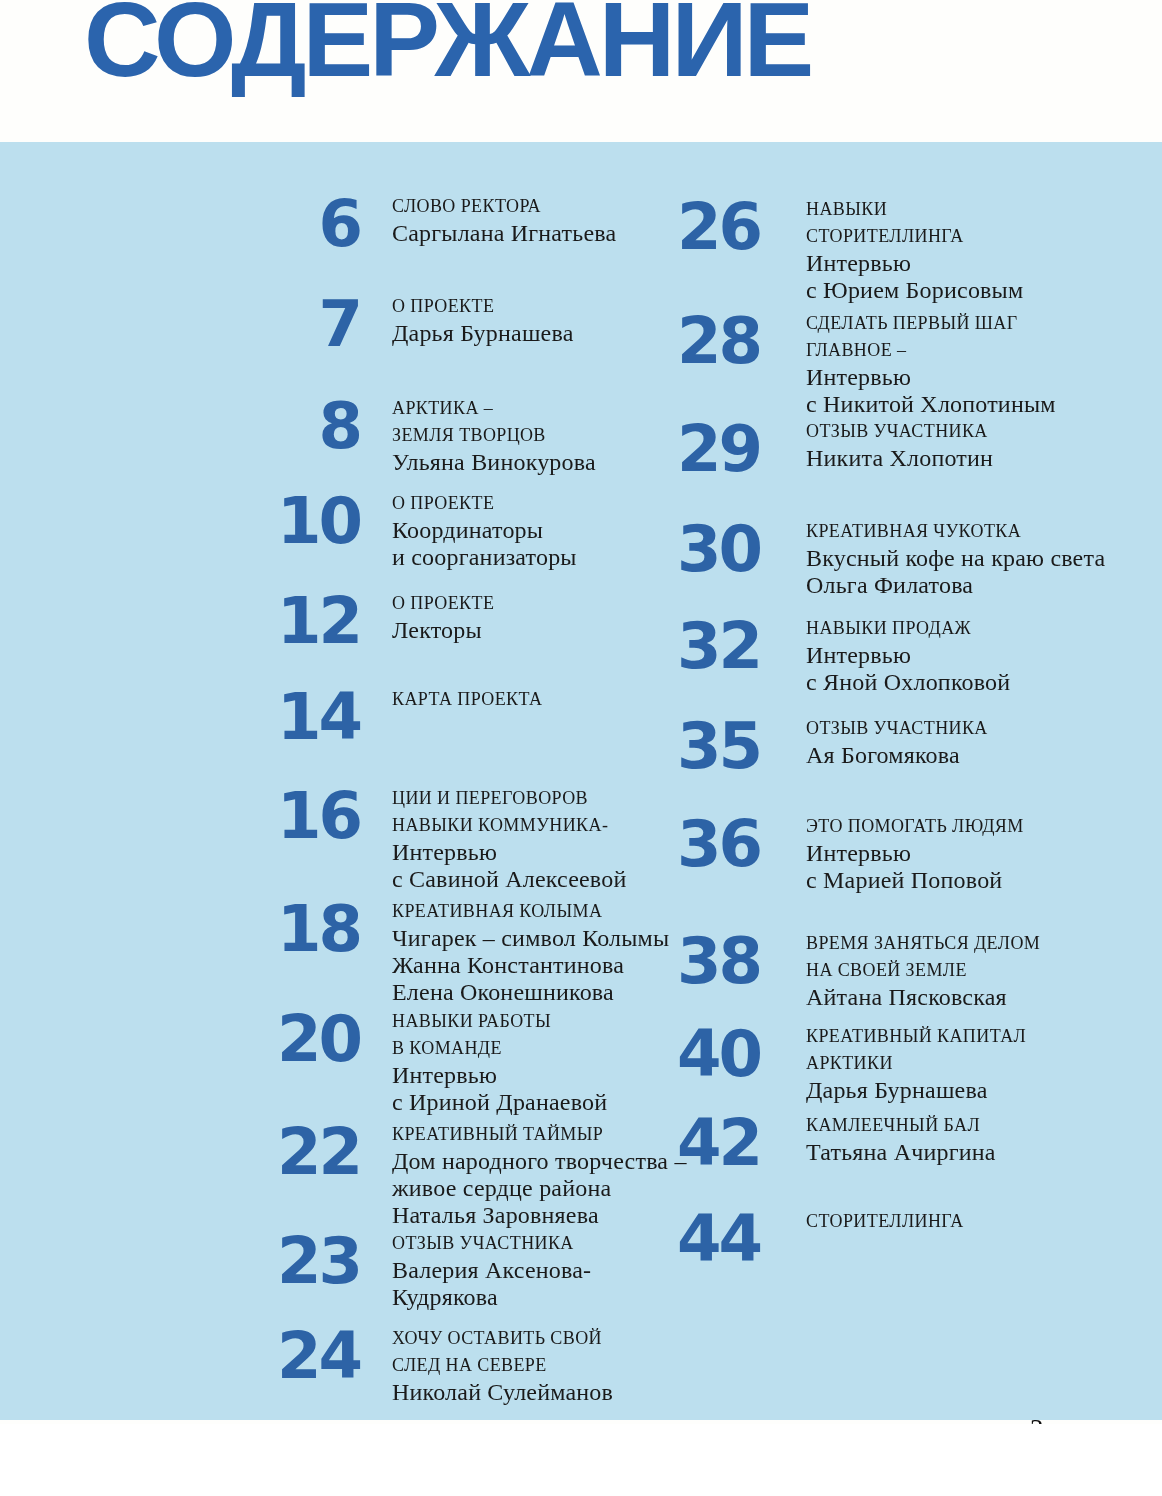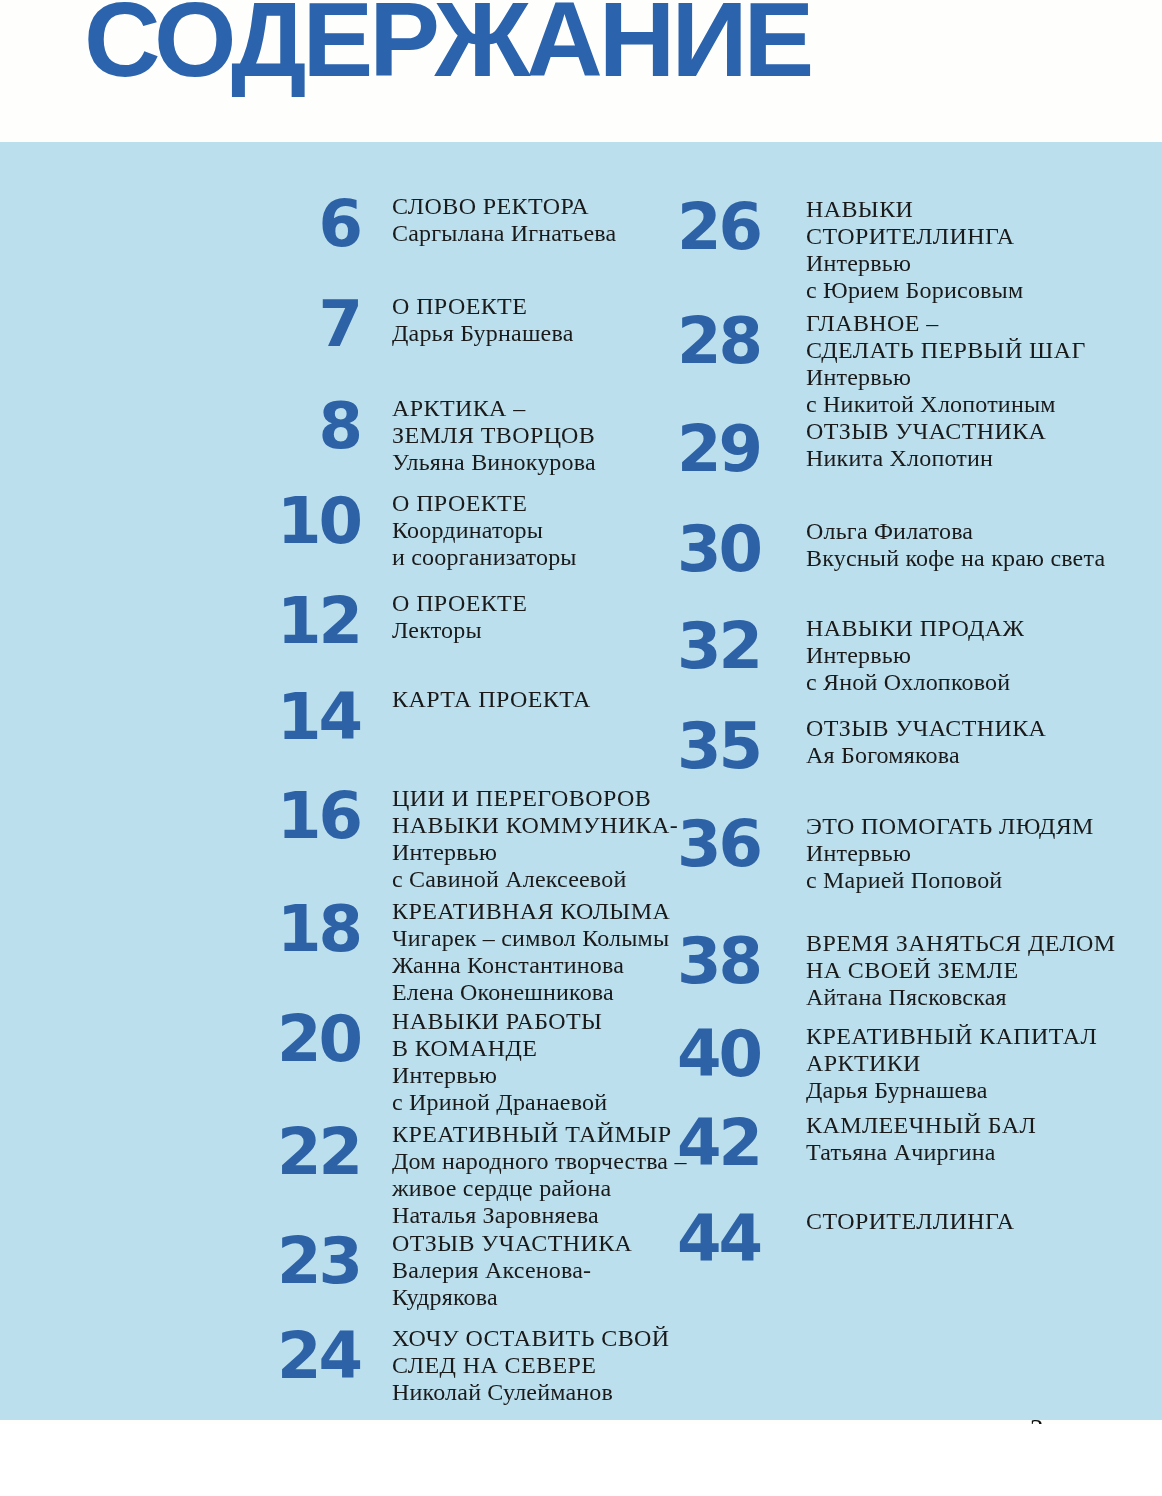--- a/index.html
+++ b/index.html
@@ -53,21 +53,21 @@
   .entry.left  .num{left:238px;width:122px;}
   .entry.right .num{left:638px;width:122px;}
   .entry .text{
     position:absolute;top:0;
     color:var(--text-dark);
     white-space:nowrap;
   }
   .entry.left  .text{left:392px;}
   .entry.right .text{left:806px;}
   .t-line{
-    font-size:24px;line-height:27px;letter-spacing:0.4px;
+    font-size:18px;line-height:27px;letter-spacing:0.4px;
   }
   .s-line{
     font-size:24px;line-height:27px;letter-spacing:0.2px;
   }
   .folio{
     position:absolute;
     left:1030px;top:1414px;
     font-size:27px;line-height:30px;
     color:var(--folio-dark);
   }
@@ -181,38 +181,39 @@
         <div class="text">
           <div class="t-line">НАВЫКИ</div>
           <div class="t-line">СТОРИТЕЛЛИНГА</div>
           <div class="s-line">Интервью</div>
           <div class="s-line">с Юрием Борисовым</div>
         </div>
       </div>
       <div class="entry right" style="top: 310px;">
         <div class="num">28</div>
         <div class="text">
+          <div class="t-line">СДЕЛАТЬ ПЕРВЫЙ ШАГ</div>
           <div class="t-line">ГЛАВНОЕ –</div>
-          <div class="t-line">СДЕЛАТЬ ПЕРВЫЙ ШАГ</div>
           <div class="s-line">Интервью</div>
           <div class="s-line">с Никитой Хлопотиным</div>
         </div>
       </div>
       <div class="entry right" style="top: 418px;">
         <div class="num">29</div>
         <div class="text">
           <div class="t-line">ОТЗЫВ УЧАСТНИКА</div>
           <div class="s-line">Никита Хлопотин</div>
         </div>
       </div>
       <div class="entry right" style="top: 518px;">
         <div class="num">30</div>
         <div class="text">
+          <div class="t-line">КРЕАТИВНАЯ ЧУКОТКА</div>
+          <div class="s-line">Вкусный кофе на краю света</div>
           <div class="s-line">Ольга Филатова</div>
-          <div class="s-line">Вкусный кофе на краю света</div>
         </div>
       </div>
       <div class="entry right" style="top: 615px;">
         <div class="num">32</div>
         <div class="text">
           <div class="t-line">НАВЫКИ ПРОДАЖ</div>
           <div class="s-line">Интервью</div>
           <div class="s-line">с Яной Охлопковой</div>
         </div>
       </div>

